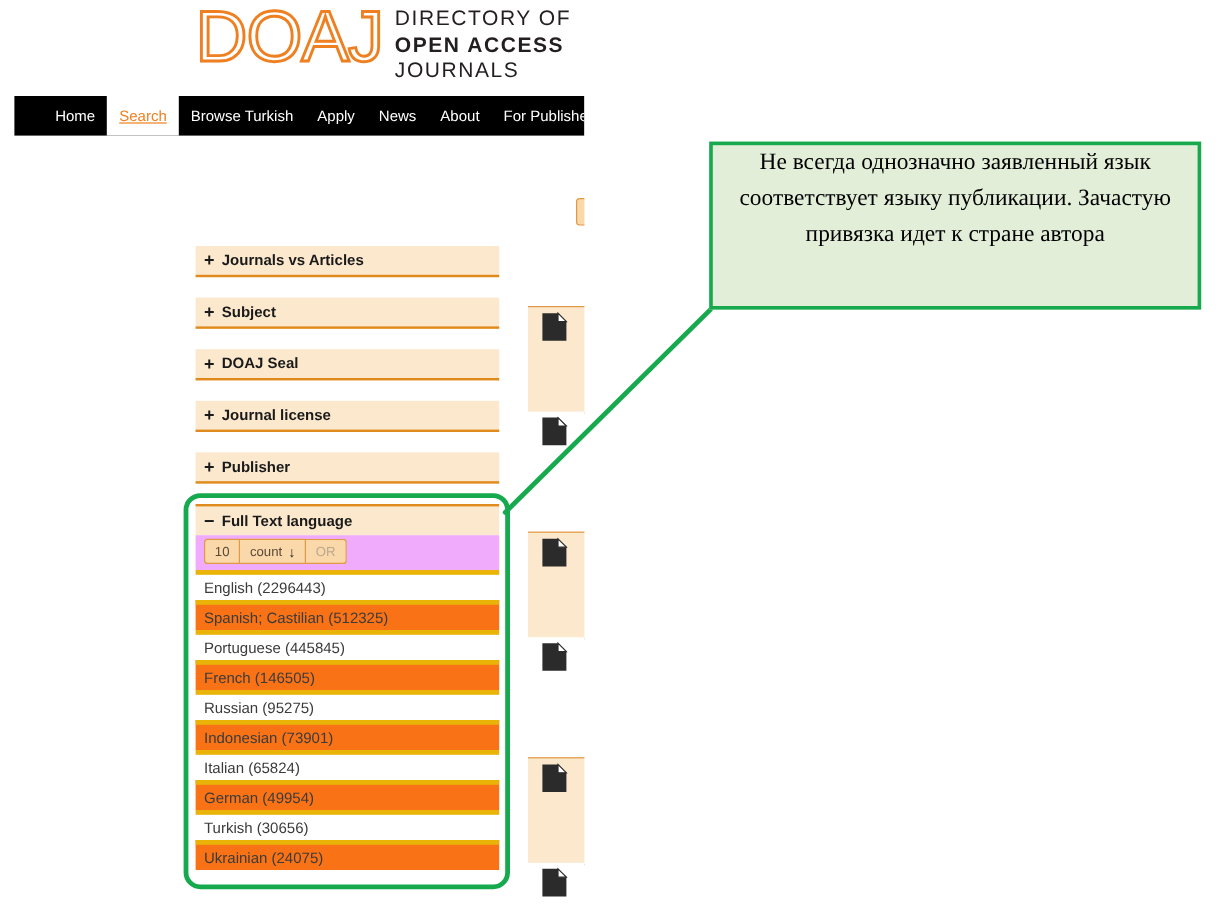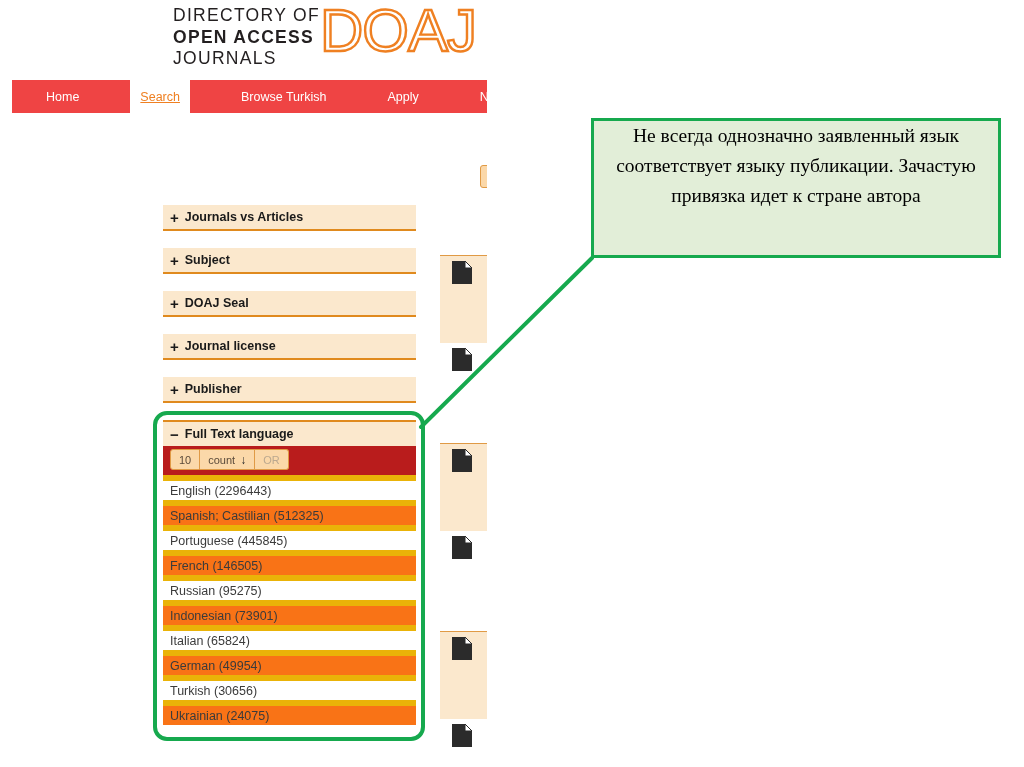--- a/index.html
+++ b/index.html
@@ -56,26 +56,25 @@
   }
   #doaj-tagline .t-bold { font-weight: bold; }
 
   
   #nav-bar {
     position: absolute;
     left: 12px;
     top: 80px;
     width: 475px;
     height: 33px;
-    background: #ef4444;
+    background: #000000;
     display: flex;
     align-items: stretch;
     padding-left: 24px;
     box-sizing: border-box;
-    gap: 41px;
   }
   .nav-item {
     display: flex;
     align-items: center;
     padding: 0 10px;
     color: #ffffff;
     font-size: 12.5px;
     white-space: nowrap;
     cursor: pointer;
   }
@@ -188,21 +187,21 @@
     font-weight: bold;
     cursor: pointer;
   }
   #lang-facet-header .pm {
     font-size: 15px;
     font-weight: bold;
     margin-right: 6px;
     line-height: 1;
   }
   #lang-controls {
-    background: #b91c1c;
+    background: #f0abfc;
     padding: 3px 0 5px 7px;
     display: flex;
     align-items: center;
   }
   .ctl-btn {
     height: 21px;
     background: #fbd8a9;
     border: 1px solid #e09a45;
     display: flex;
     align-items: center;
@@ -217,21 +216,21 @@
   .ctl-btn.first { border-radius: 3px 0 0 3px; }
   .ctl-btn.last  { border-radius: 0 3px 3px 0; color: #bba88f; }
   .ctl-btn .arrow { margin-left: 5px; font-size: 12px; color: #2a2a2a; }
 
   .lang-row {
     height: 25px;
     display: flex;
     align-items: center;
     padding-left: 7px;
     box-sizing: border-box;
-    border-top: 6px solid #eab308;
+    border-top: 4px solid #eab308;
     font-size: 12.5px;
     color: #3b3b3b;
     cursor: pointer;
   }
   .lang-row.odd  { background: #ffffff; }
   .lang-row.even { background: #f97316; }
 
   
   #callout-box {
     position: absolute;
@@ -263,26 +262,26 @@
     pointer-events: none;
     z-index: 7;
   }
 </style>
 </head>
 <body>
 
 <div id="screen-clip">
 
   <div id="doaj-logo">
+    <div id="doaj-wordmark">DOAJ</div>
     <div id="doaj-tagline">
       <div>DIRECTORY OF</div>
       <div class="t-bold">OPEN ACCESS</div>
       <div>JOURNALS</div>
     </div>
-    <div id="doaj-wordmark">DOAJ</div>
   </div>
 
   <nav id="nav-bar">
       <div class="nav-item">Home</div>
       <div class="nav-item active">Search</div>
       <div class="nav-item">Browse Turkish</div>
       <div class="nav-item">Apply</div>
       <div class="nav-item">News</div>
       <div class="nav-item">About</div>
       <div class="nav-item">For Publishers</div>

